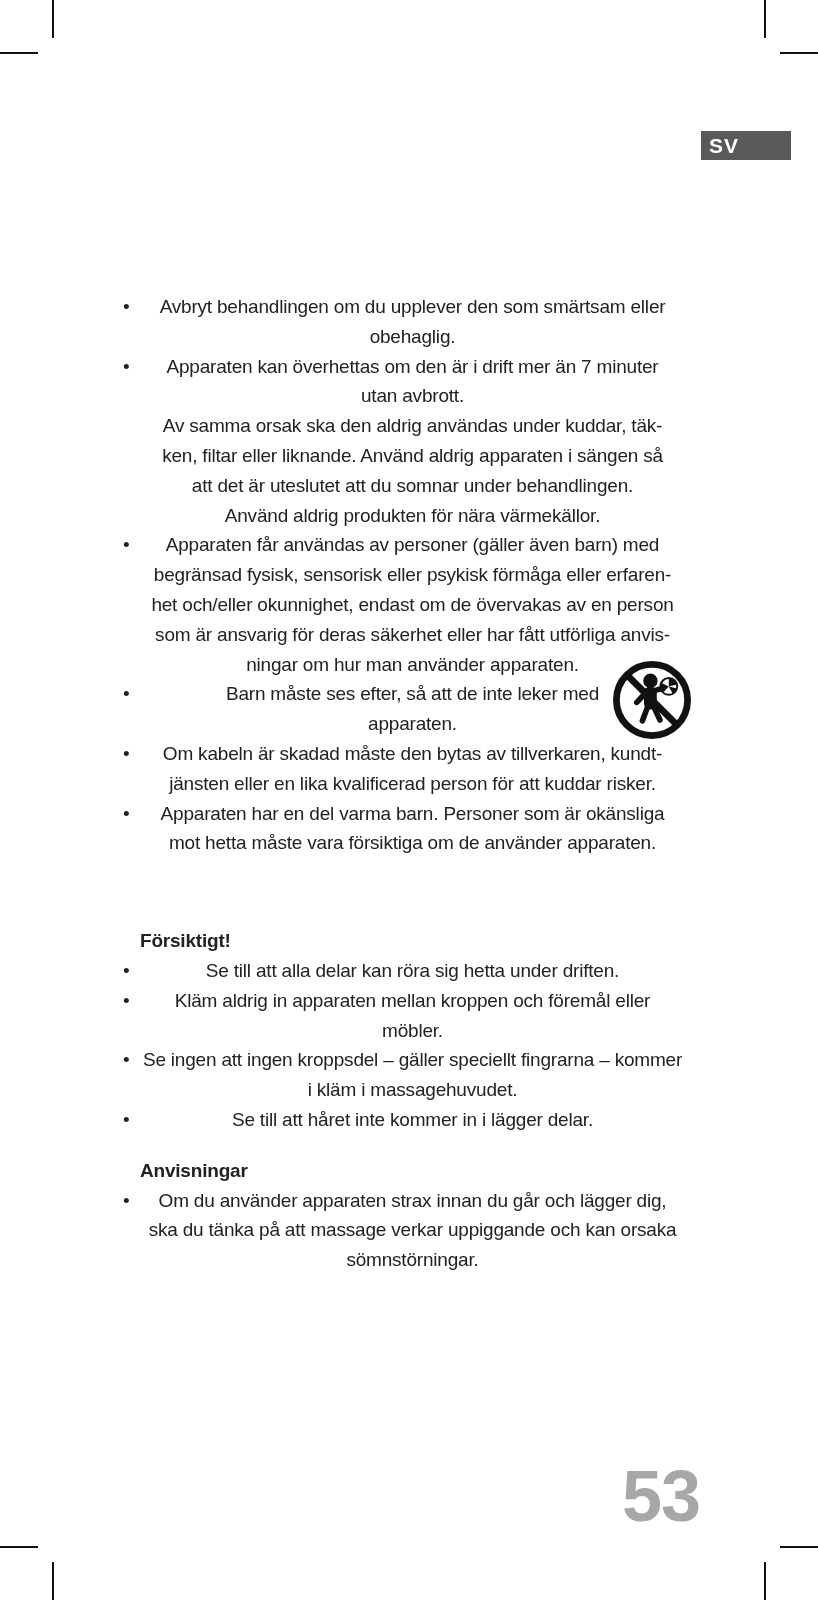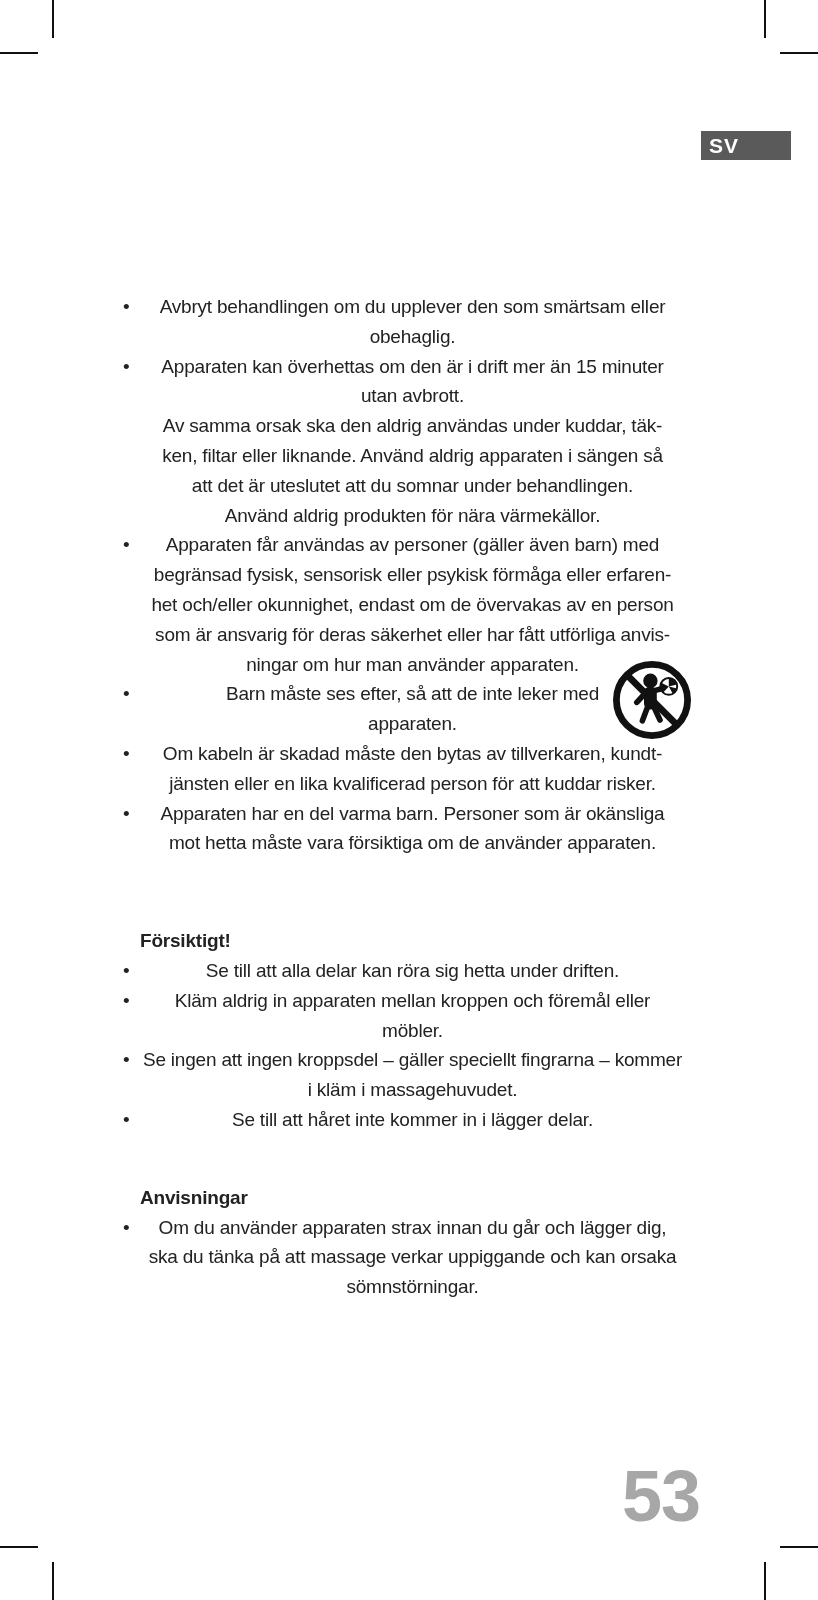--- a/index.html
+++ b/index.html
@@ -42,21 +42,21 @@
     position:absolute;left:123px;top:292px;width:562px;
     font-size:19px;line-height:29.8px;letter-spacing:-0.2px;
   }
   .li{display:flex;align-items:flex-start;}
   .bullet{flex:none;width:17px;}
   .btext{flex:1;white-space:pre-line;text-align:center;}
   .section-heading{
     margin-left:17px;font-weight:bold;
   }
   .gap-lg{margin-top:68px;}
-  .gap-md{margin-top:48px;}
+  .gap-md{margin-top:21px;}
 
   
   .warn-icon{
     position:absolute;left:489px;top:368px;width:80px;height:80px;
   }
 
   
   .page-number{
     position:absolute;right:118px;top:1460px;
     font-size:72px;line-height:1;font-weight:bold;
@@ -83,21 +83,21 @@
 
   <div class="content">
 
     <div class="li">
       <span class="bullet">•</span>
       <span class="btext">Avbryt behandlingen om du upplever den som smärtsam eller
 obehaglig.</span>
     </div>
     <div class="li">
       <span class="bullet">•</span>
-      <span class="btext">Apparaten kan överhettas om den är i drift mer än 15 minuter
+      <span class="btext">Apparaten kan överhettas om den är i drift mer än 7 minuter
 utan avbrott.
 Av samma orsak ska den aldrig användas under kuddar, täk-
 ken, filtar eller liknande. Använd aldrig apparaten i sängen så
 att det är uteslutet att du somnar under behandlingen.
 Använd aldrig produkten för nära värmekällor.</span>
     </div>
     <div class="li">
       <span class="bullet">•</span>
       <span class="btext">Apparaten får användas av personer (gäller även barn) med
 begränsad fysisk, sensorisk eller psykisk förmåga eller erfaren-

